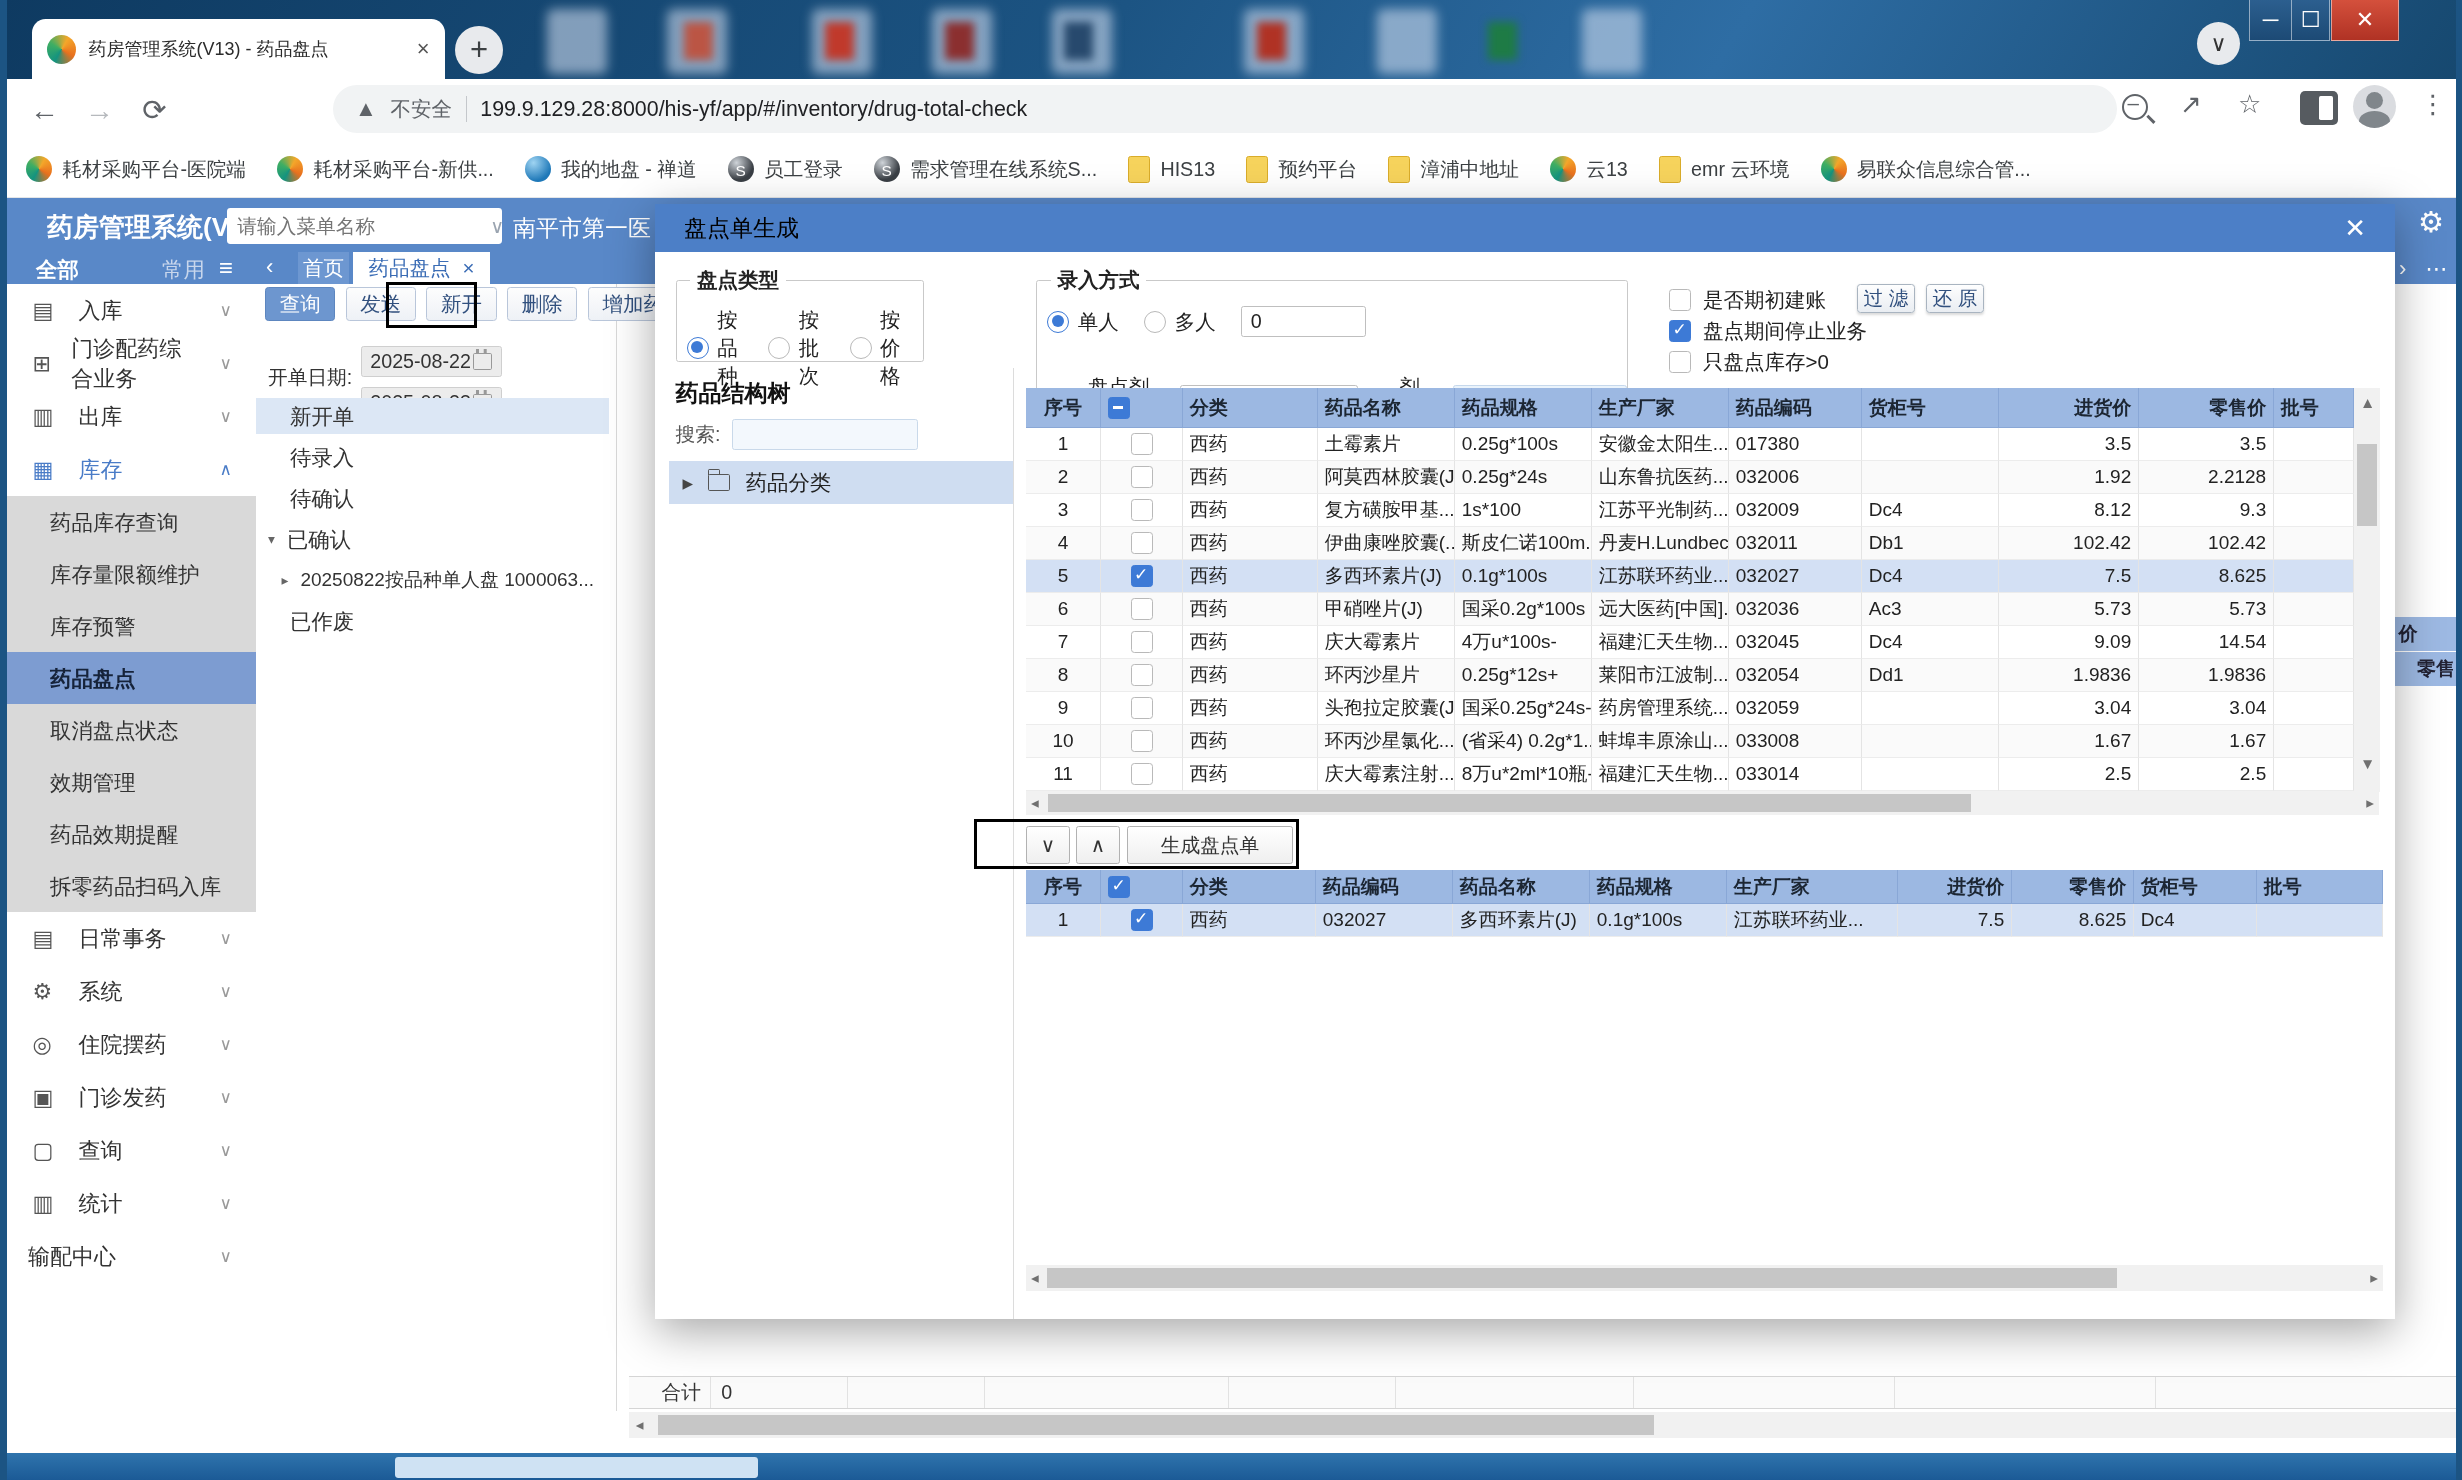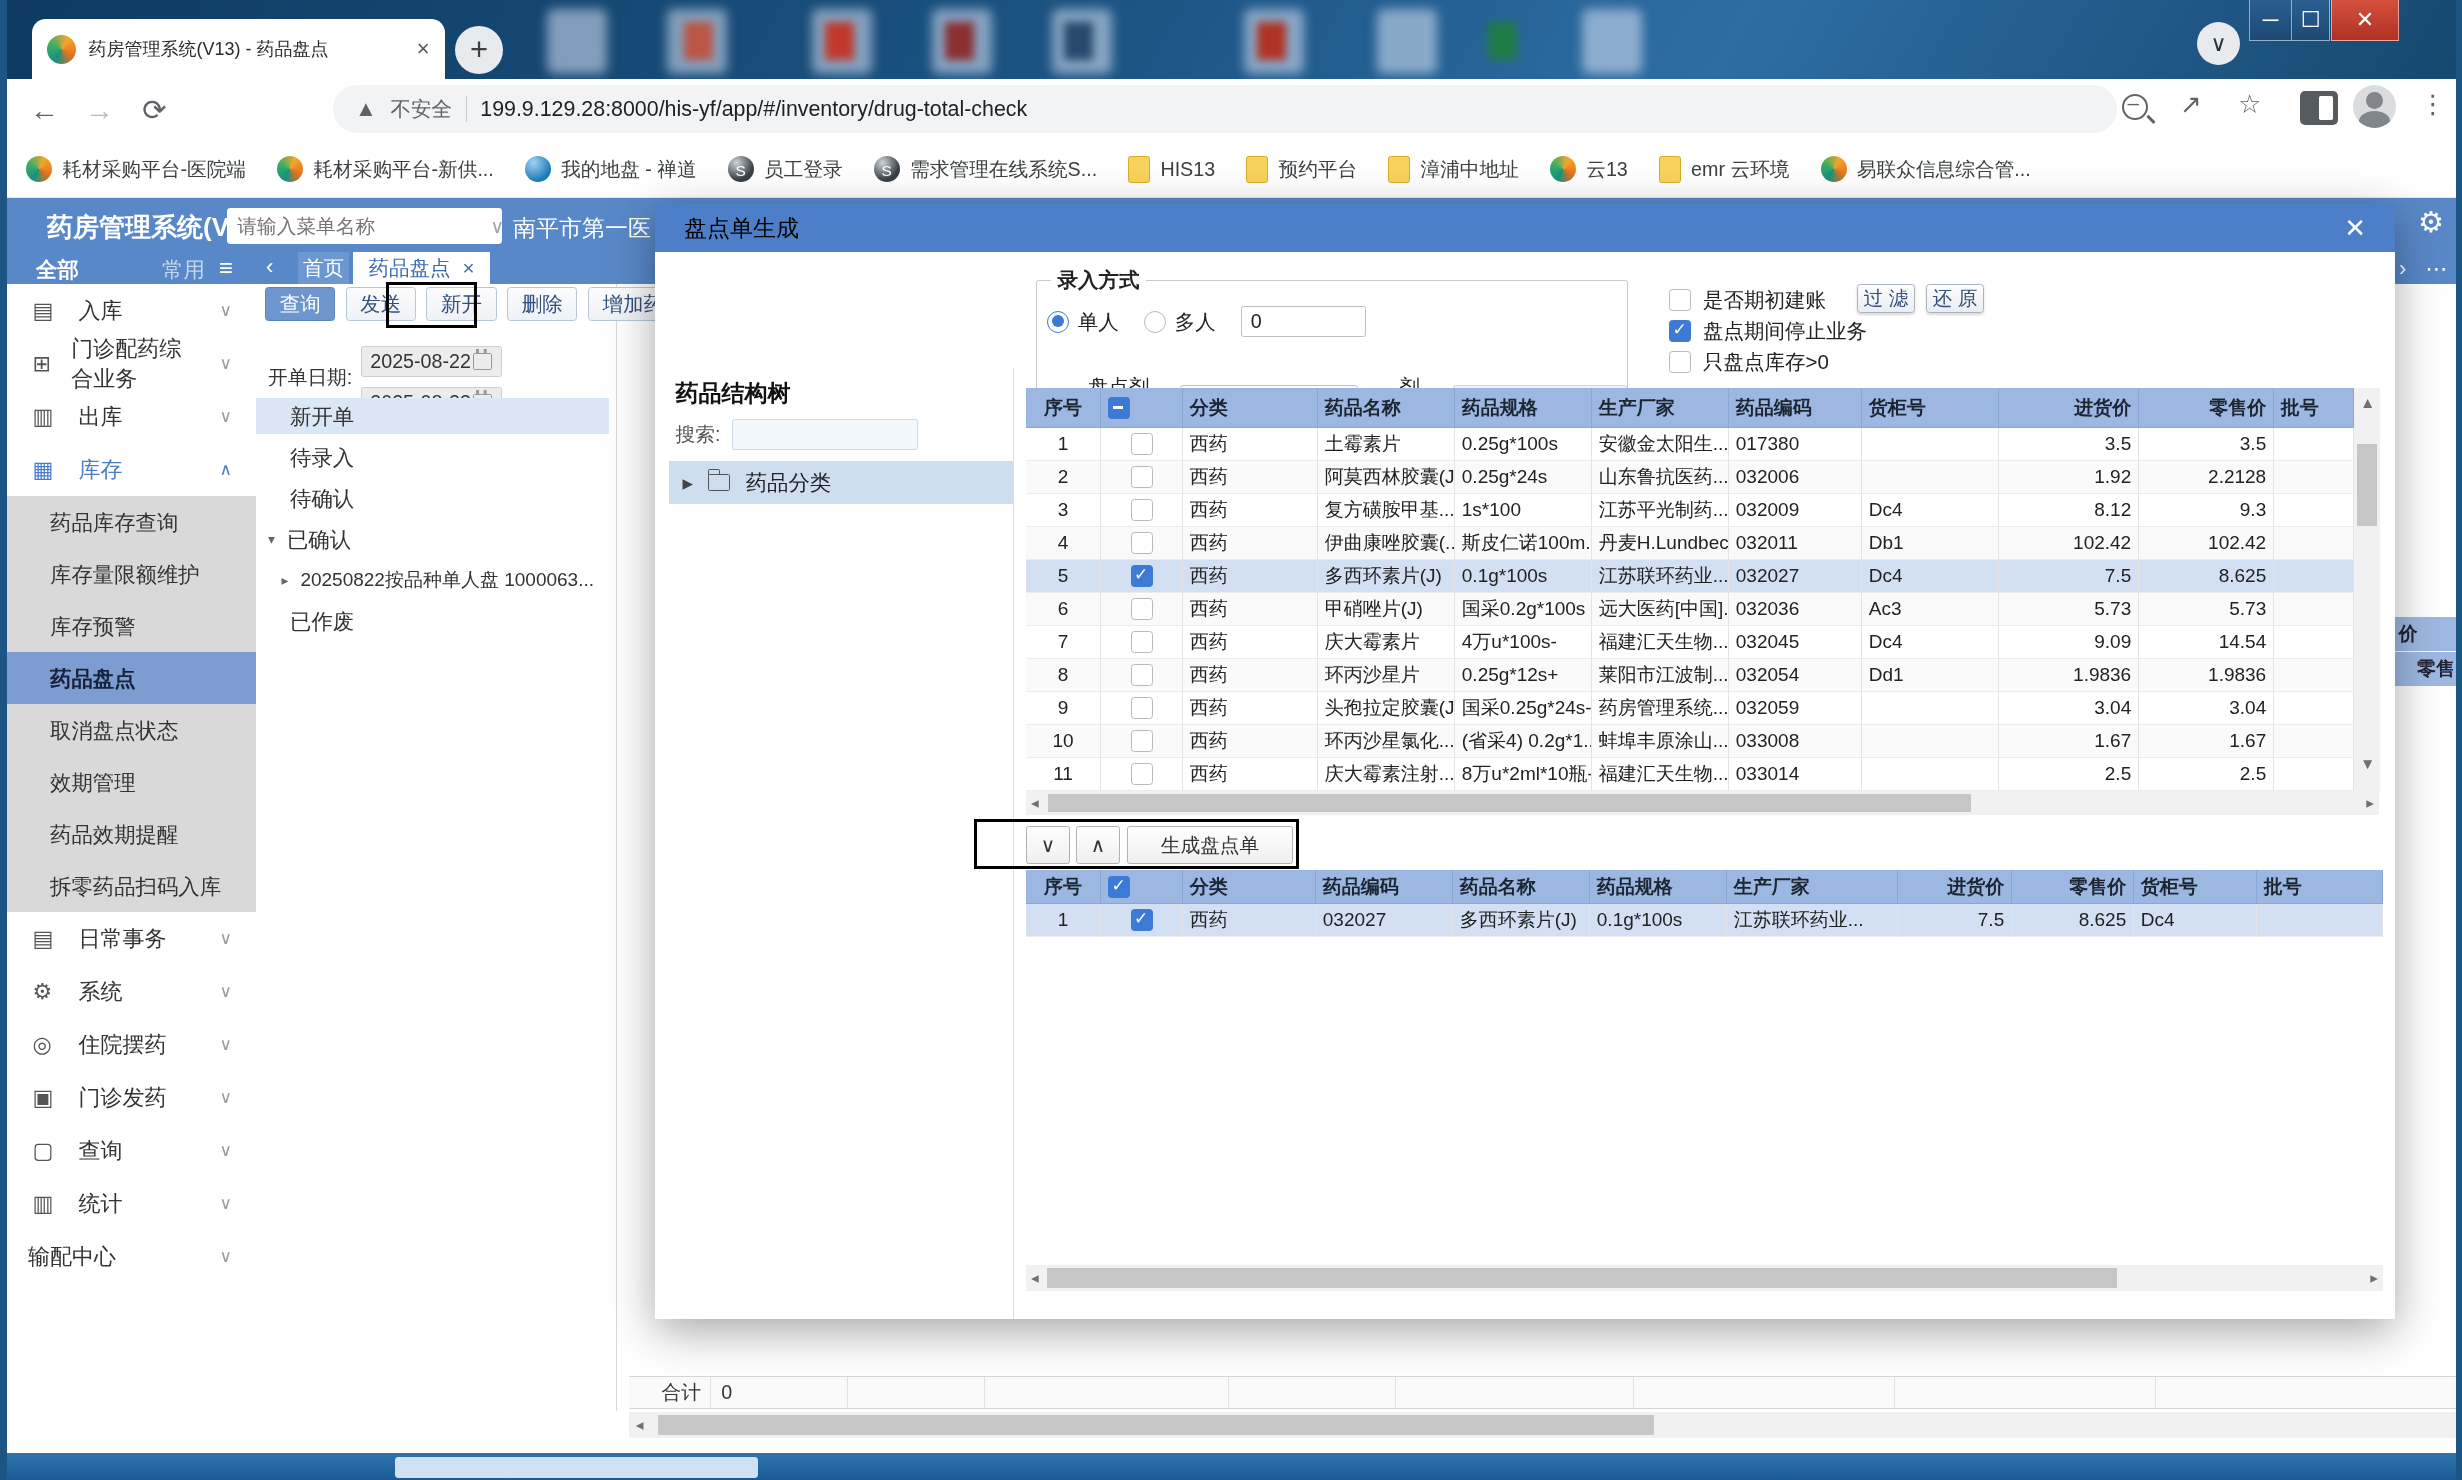--- a/index.html
+++ b/index.html
@@ -443,20 +443,31 @@
 <div class="abs bottom-thumb"></div>
 <div class="abs win-edge" style="left:0"></div>
 <div class="abs win-edge" style="left:2456px"></div>
 
 <div class="abs modal">
   <div class="abs modal-header">
     <span class="modal-title">盘点单生成</span>
     <span class="modal-close">✕</span>
   </div>
 
+  <fieldset class="fs fs1">
+    <legend>盘点类型</legend>
+    <div class="radio-row" id="checkTypeRadios">
+        <span class="radio on"></span>
+        <span class="rlabel">按品种</span>
+        <span class="radio"></span>
+        <span class="rlabel">按批次</span>
+        <span class="radio"></span>
+        <span class="rlabel">按价格</span>
+      </div>
+  </fieldset>
 
   <fieldset class="fs fs2">
     <legend>录入方式</legend>
     <div class="radio-row" id="entryModeRadios">
         <span class="radio on"></span>
         <span class="rlabel">单人</span>
         <span class="radio"></span>
         <span class="rlabel">多人</span>
         <input class="count-input" value="0" style="">
       </div>

